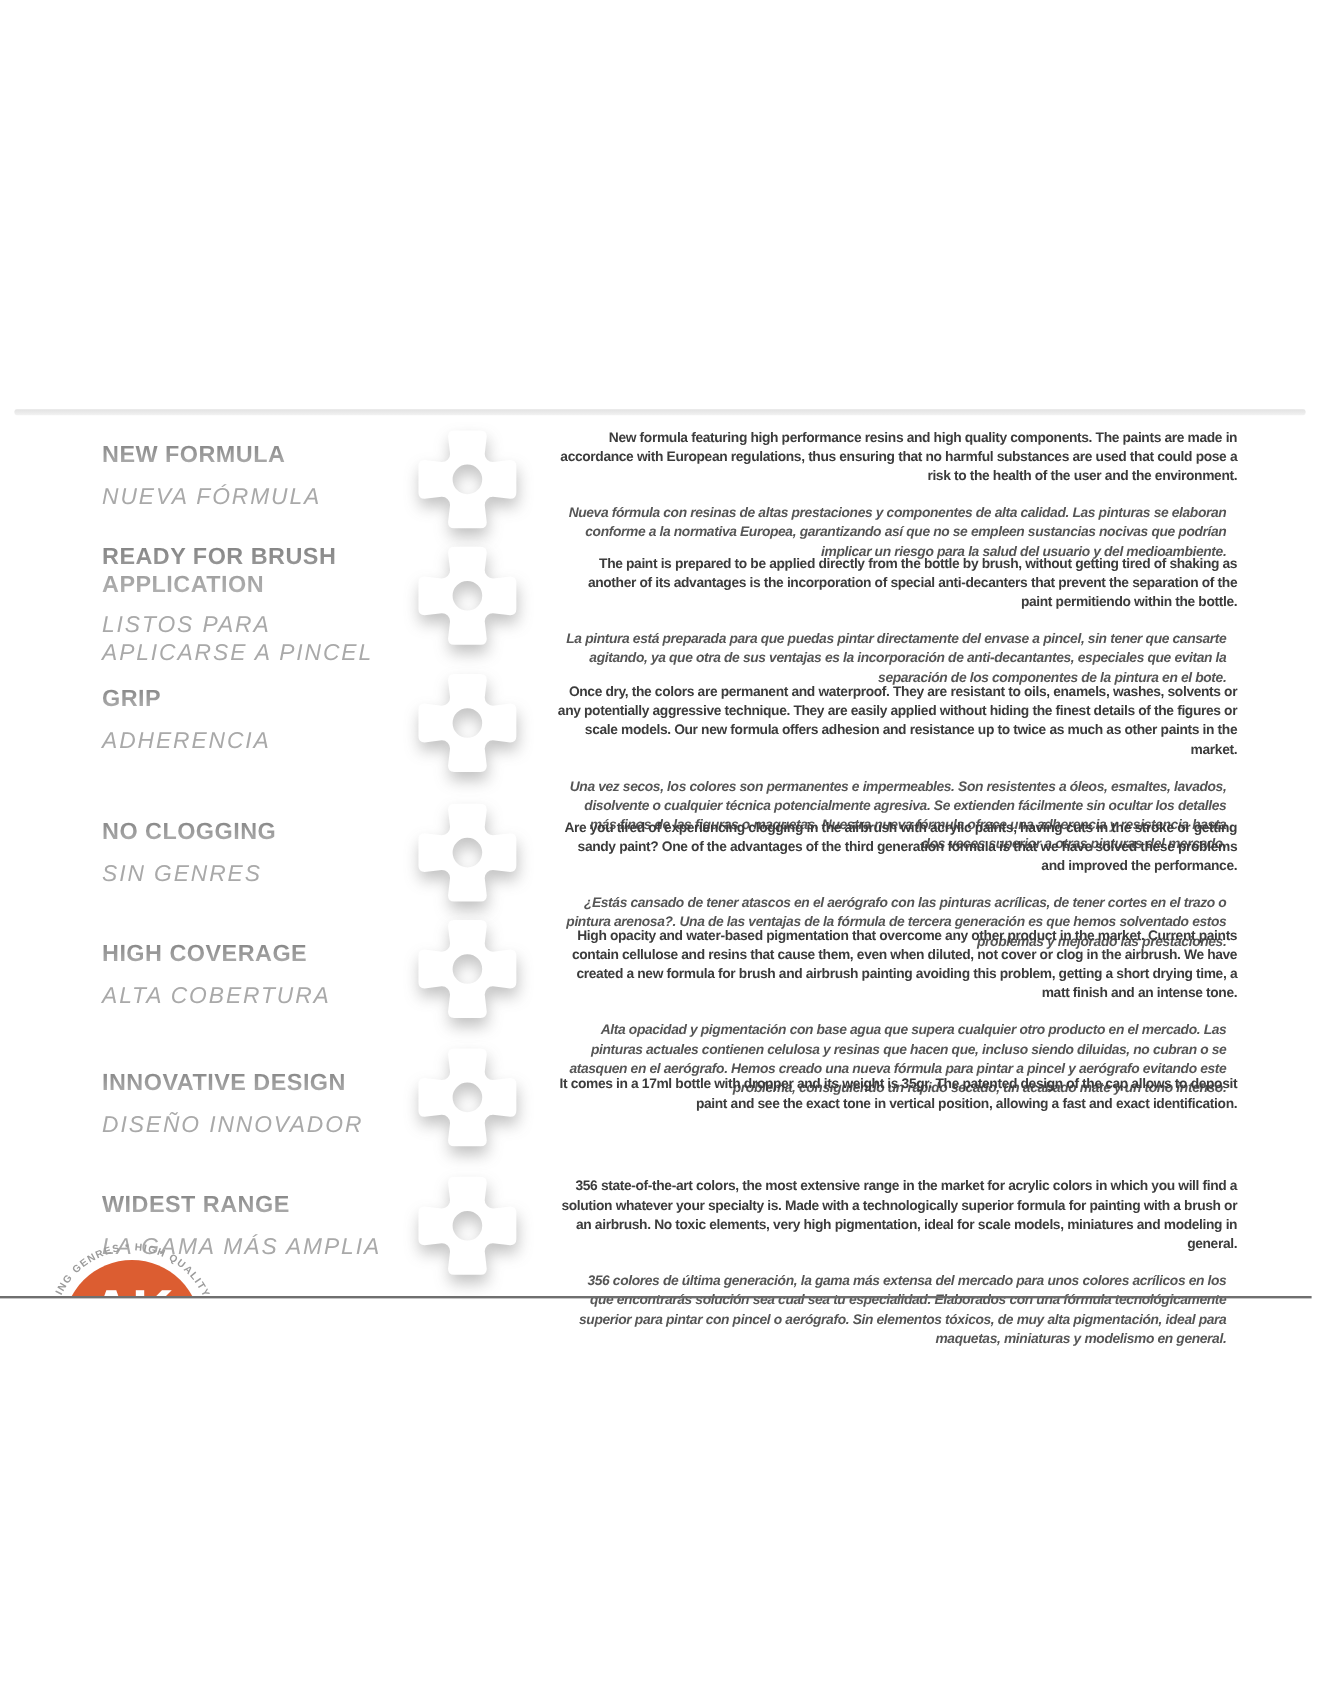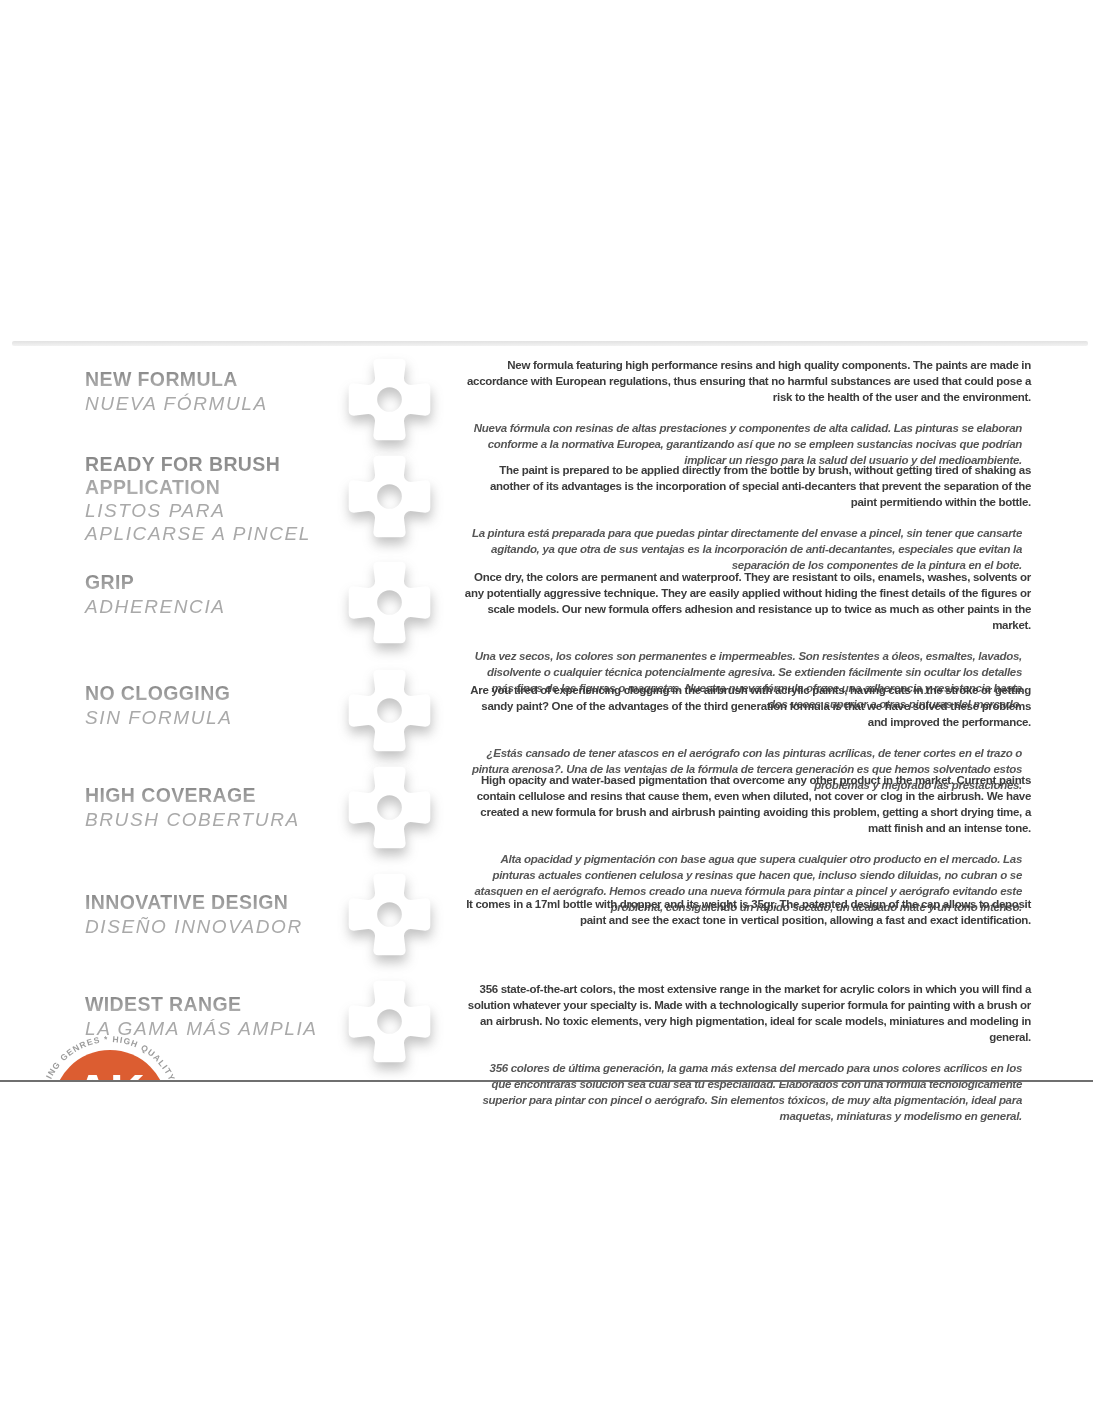--- a/index.html
+++ b/index.html
@@ -17,21 +17,21 @@
   .head{position:absolute;left:85px;width:258px;}
   .t-en{
     margin:0;font-weight:800;font-size:19.5px;line-height:1.16;letter-spacing:.4px;
     color:#8e8e8e;text-transform:uppercase;
   }
   @supports (-webkit-background-clip: text){
     .t-en{background:linear-gradient(180deg,#828282,#b6b6b6);-webkit-background-clip:text;color:transparent;}
   }
   .t-es{
     font-style:italic;font-size:19px;line-height:1.22;letter-spacing:1.6px;
-    color:#a9a9a9;margin-top:1px;
+    color:#a9a9a9;margin-top:12px;
   }
   .cap{
     position:absolute;left:347px;width:85px;height:85px;
     filter:drop-shadow(1px 7px 6px rgba(70,70,70,.33));
   }
   .para{position:absolute;left:456px;width:581px;text-align:right;}
   .p-en{
     margin:6px;font-weight:700;font-size:11.5px;line-height:16px;
     letter-spacing:-.3px;color:#3c3c3c;
   }
@@ -99,33 +99,33 @@
   <svg class="cap" style="top:560px" viewBox="0 0 100 100">
       <use href="#capShape"></use>
     </svg>
   <div class="para" style="top:563px">
     <p class="p-en">Once dry, the colors are permanent and waterproof. They are resistant to oils, enamels, washes, solvents or any potentially aggressive technique. They are easily applied without hiding the finest details of the figures or scale models. Our new formula offers adhesion and resistance up to twice as much as other paints in the market.</p>
     <p class="p-es">Una vez secos, los colores son permanentes e impermeables. Son resistentes a óleos, esmaltes, lavados, disolvente o cualquier técnica potencialmente agresiva. Se extienden fácilmente sin ocultar los detalles más finos de las figuras o maquetas. Nuestra nueva fórmula ofrece una adherencia y resistencia hasta dos veces superior a otras pinturas del mercado.</p>
   </div>
 
   <div class="head" style="top:682px">
     <h2 class="t-en">NO CLOGGING</h2>
-    <div class="t-es">SIN FORMULA</div>
+    <div class="t-es">SIN GENRES</div>
   </div>
   <svg class="cap" style="top:668px" viewBox="0 0 100 100">
       <use href="#capShape"></use>
     </svg>
   <div class="para" style="top:676px">
     <p class="p-en">Are you tired of experiencing clogging in the airbrush with acrylic paints, having cuts in the stroke or getting sandy paint? One of the advantages of the third generation formula is that we have solved these problems and improved the performance.</p>
     <p class="p-es">¿Estás cansado de tener atascos en el aerógrafo con las pinturas acrílicas, de tener cortes en el trazo o pintura arenosa?. Una de las ventajas de la fórmula de tercera generación es que hemos solventado estos problemas y mejorado las prestaciones.</p>
   </div>
 
   <div class="head" style="top:784px">
     <h2 class="t-en">HIGH COVERAGE</h2>
-    <div class="t-es">BRUSH COBERTURA</div>
+    <div class="t-es">ALTA COBERTURA</div>
   </div>
   <svg class="cap" style="top:765px" viewBox="0 0 100 100">
       <use href="#capShape"></use>
     </svg>
   <div class="para" style="top:766px">
     <p class="p-en">High opacity and water-based pigmentation that overcome any other product in the market. Current paints contain cellulose and resins that cause them, even when diluted, not cover or clog in the airbrush. We have created a new formula for brush and airbrush painting avoiding this problem, getting a short drying time, a matt finish and an intense tone.</p>
     <p class="p-es">Alta opacidad y pigmentación con base agua que supera cualquier otro producto en el mercado. Las pinturas actuales contienen celulosa y resinas que hacen que, incluso siendo diluidas, no cubran o se atasquen en el aerógrafo. Hemos creado una nueva fórmula para pintar a pincel y aerógrafo evitando este problema, consiguiendo un rápido secado, un acabado mate y un tono intenso.</p>
   </div>
 
   <div class="head" style="top:891px">

